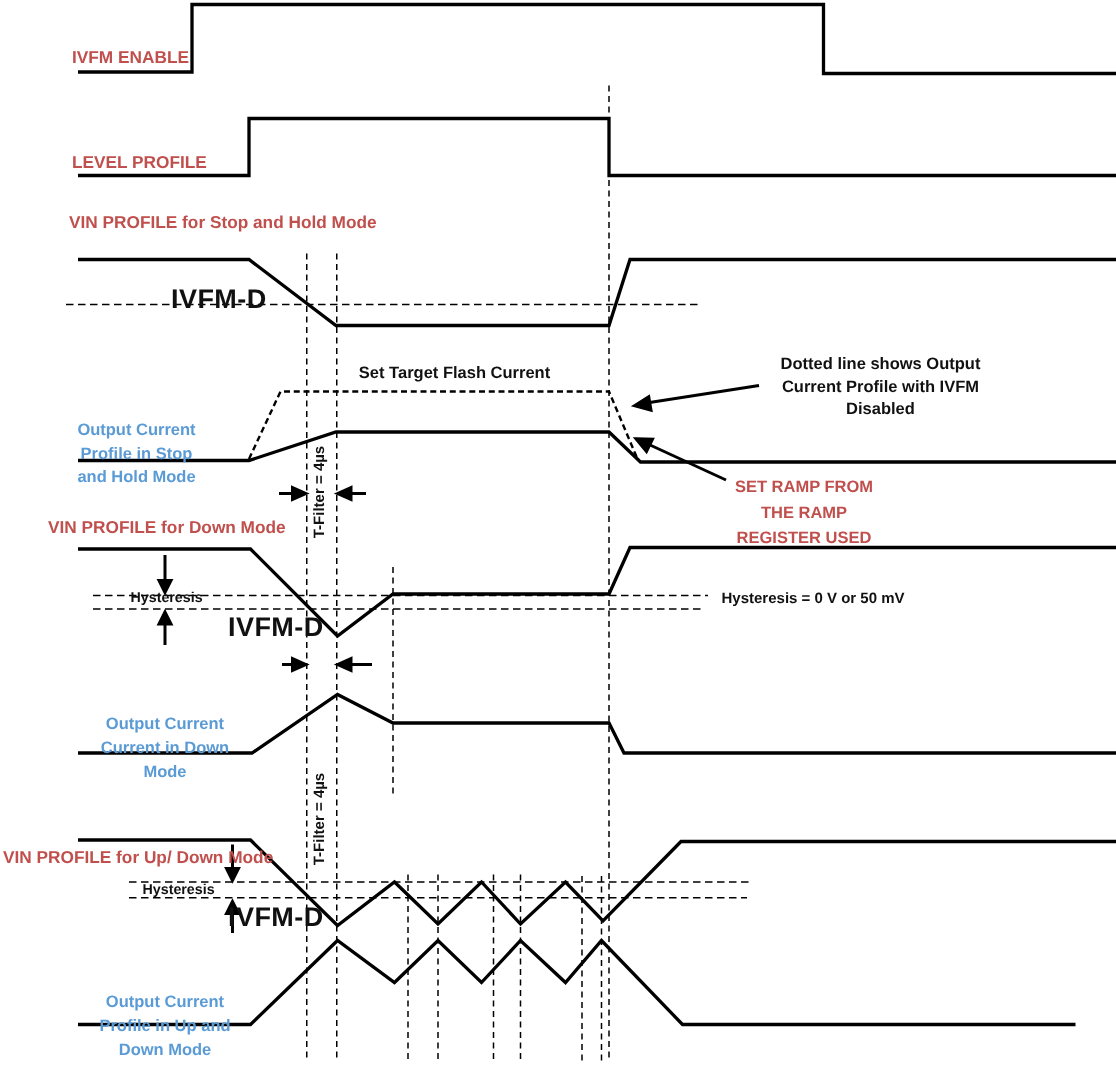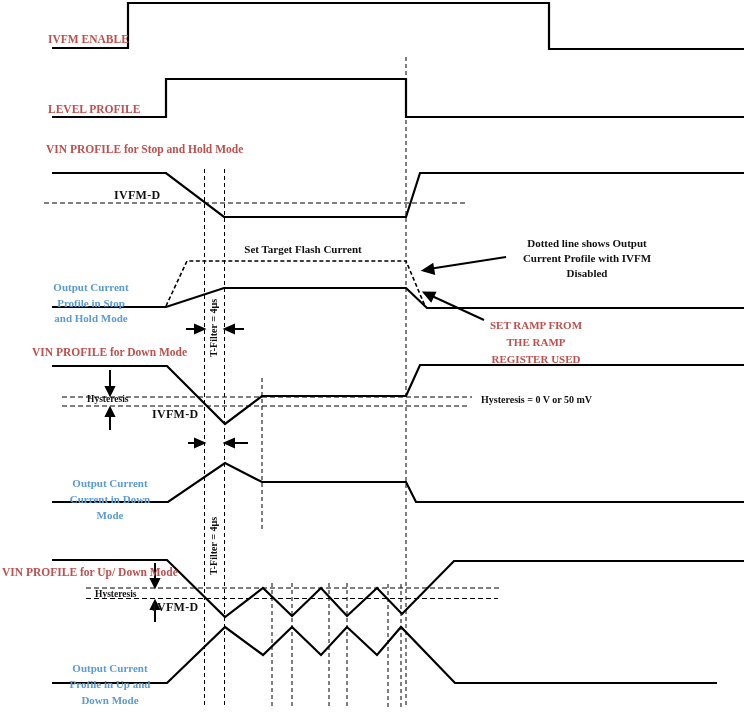--- a/index.html
+++ b/index.html
@@ -1,29 +1,29 @@
 <!DOCTYPE html>
 <html><head>
 <meta charset="utf-8">
 <style>
   html,body{margin:0;padding:0;background:#ffffff;}
   #stage{
     position:relative;width:744px;height:714px;background:#ffffff;overflow:hidden;
-    font-family:Liberation Serif, serif;
+    font-family:Liberation Sans, sans-serif;
   }
   #wave{position:absolute;left:0;top:0;}
   .lbl{position:absolute;font-weight:bold;white-space:nowrap;line-height:1.15;}
   .red{color:#C0504D;}
   .blue{color:#5B9BD5;margin-top:24px;}
   .blk{color:#111111;}
   .sz-head{font-size:11.5px;}
   .sz-note{font-size:11px;}
   .sz-small{font-size:9.5px;}
   .sz-hv{font-size:10px;}
-  .ivfmd{font-size:12px;letter-spacing:.3px;}
+  .ivfmd{font-size:18px;letter-spacing:.3px;}
   .center{transform:translateX(-50%);text-align:center;}
   .ml{line-height:15.5px;}
   .ml16{line-height:16px;}
   .ml15{line-height:15px;}
   .ml17{line-height:17px;text-align:center;}
   .rot{transform:translate(-50%,-50%) rotate(-90deg);transform-origin:center;font-size:10px;}
 </style>
 </head>
 <body>
 

